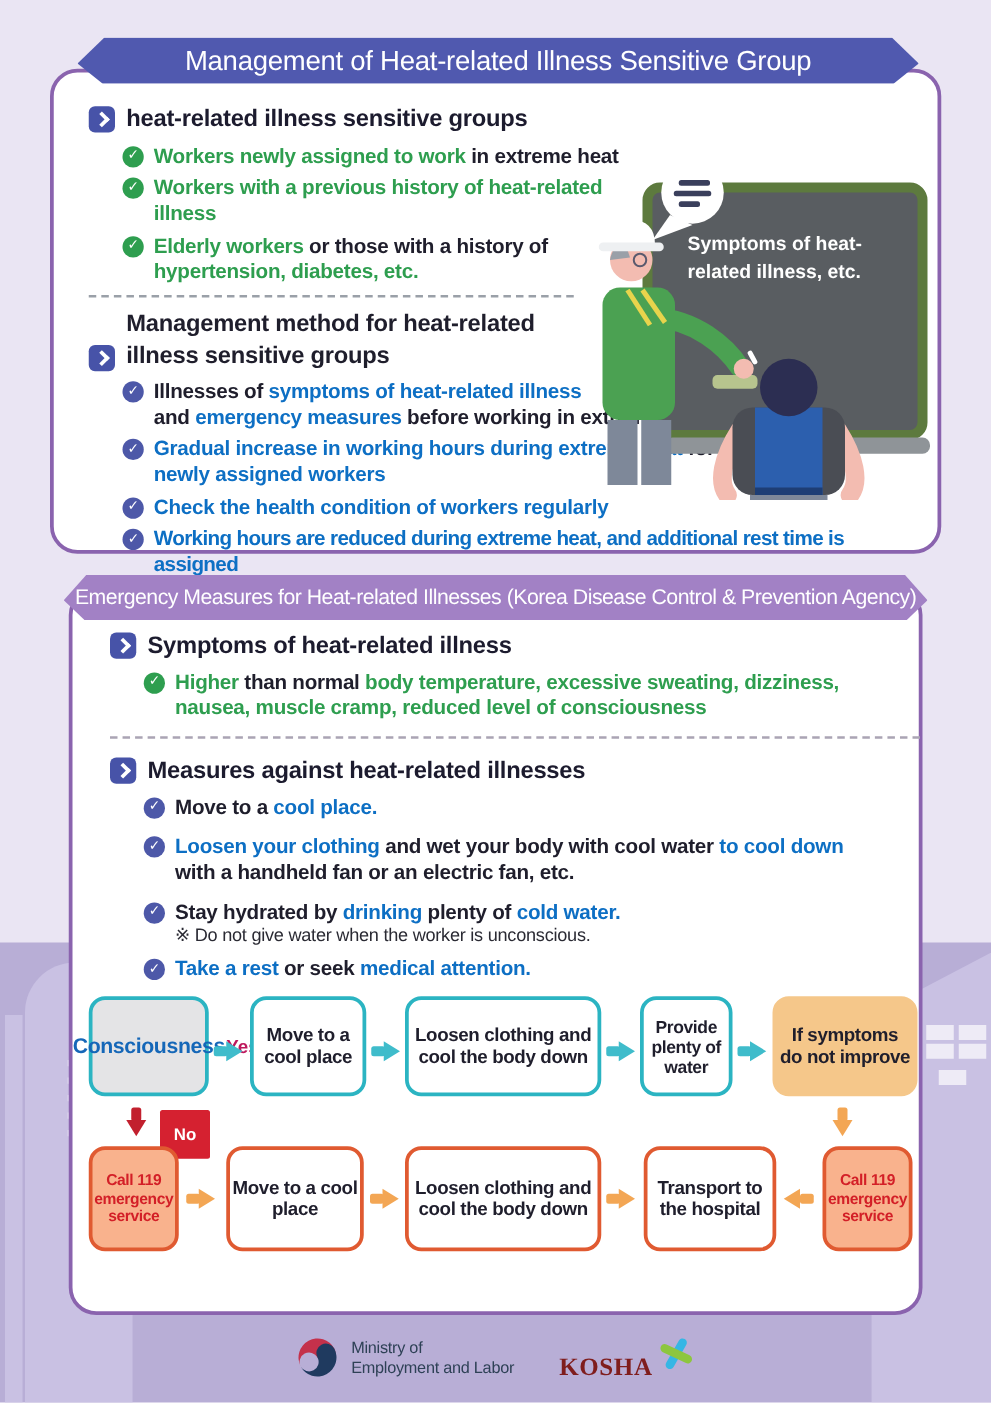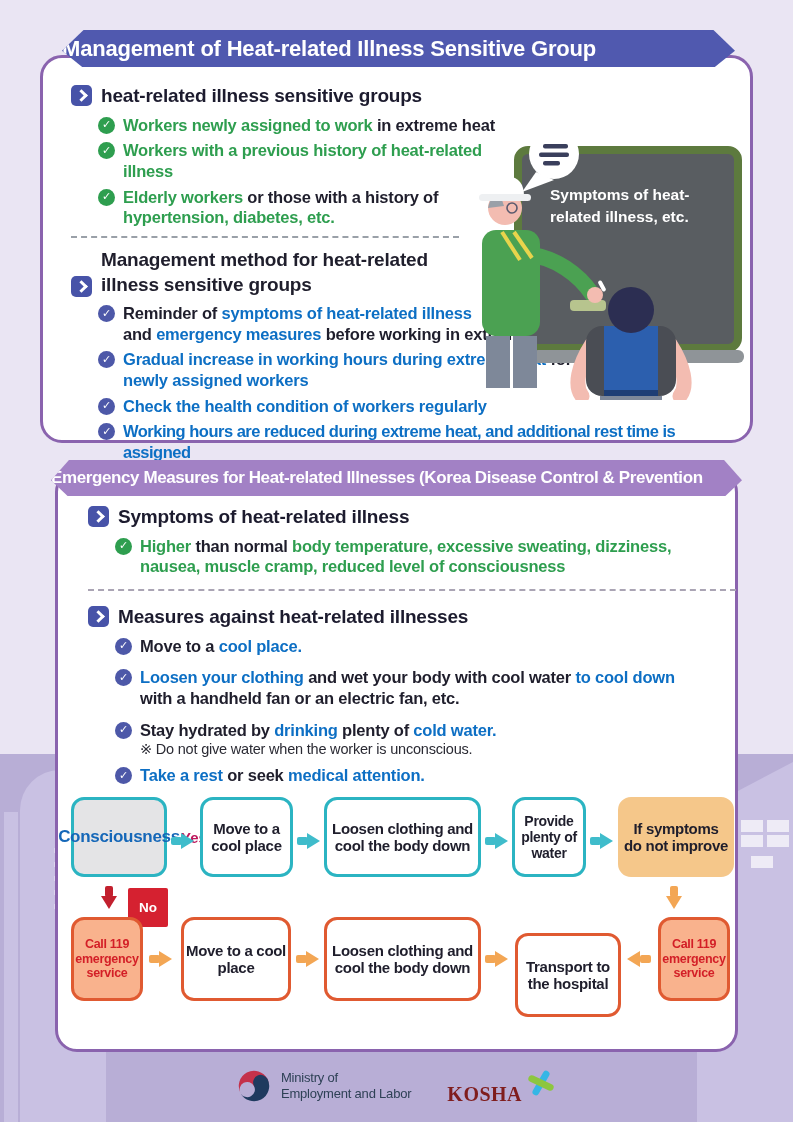--- a/index.html
+++ b/index.html
@@ -14,21 +14,21 @@
   .bldg{position:absolute;background:#c9c1e3;}
   .bldg-left{left:20px;bottom:0;width:86px;height:352px;border-radius:40px 40px 0 0;}
   .bldg-left2{left:4px;bottom:0;width:14px;height:310px;}
   .bldg-win{position:absolute;background:#ddd7ee;height:5px;left:34px;width:62px;}
   .bldg-right{right:0;bottom:0;width:96px;height:360px;clip-path:polygon(0 14%,100% 0,100% 100%,0 100%);}
   .grid-cell{position:absolute;background:#eeebf6;width:22px;height:12px;}
   
   .card{position:absolute;background:#fff;border:3px solid #8a63ae;border-radius:22px;}
   .card1{left:40px;top:55px;width:707px;height:382px;}
   .card2{left:55px;top:470px;width:677px;height:576px;}
-  .ribbon{position:absolute;color:#fff;font-weight:bold;}
+  .ribbon{position:absolute;color:#fff;font-weight:normal;text-align:center;}
   .ribbon-blue{
     left:19px;top:-28px;width:673px;height:37px;line-height:37px;background:#5059af;
     font-size:22px;letter-spacing:-0.2px;
     clip-path:polygon(3.2% 0,96.8% 0,100% 56%,97% 100%,3% 100%,0 56%);
   }
   .ribbon-purple{
     left:-7px;top:-13px;width:691px;height:36px;line-height:36px;background:#a281c5;
     font-size:17px;letter-spacing:-0.4px;
     clip-path:polygon(2.6% 0,97.4% 0,100% 56%,97.6% 100%,2.4% 100%,0 56%);
   }
@@ -138,21 +138,21 @@
     <div class="divider d1"></div>
 
     <div class="heading h-twoline">
       <span class="hicon"></span>
       <div><span class="c-d">Management method for heat-related</span><br><span class="c-d">illness sensitive groups</span></div>
     </div>
 
     <div class="m-bullets">
       <div class="bullet">
         <span class="chk chk-p">✓</span>
-        <div><span class="c-d">Reminder of </span><span class="c-b">symptoms of heat-related illness</span><br><span class="c-d">and </span><span class="c-b">emergency measures</span><span class="c-d"> before working in extreme heat</span></div>
+        <div><span class="c-d">Illnesses of </span><span class="c-b">symptoms of heat-related illness</span><br><span class="c-d">and </span><span class="c-b">emergency measures</span><span class="c-d"> before working in extreme heat</span></div>
       </div>
       <div class="bullet">
         <span class="chk chk-p">✓</span>
         <div><span class="c-b">Gradual increase in working hours during extreme heat</span><span class="c-d"> for</span><br><span class="c-b">newly assigned workers</span></div>
       </div>
       <div class="bullet">
         <span class="chk chk-p">✓</span>
         <div><span class="c-b">Check the health condition of workers regularly</span></div>
       </div>
       <div class="bullet" style="letter-spacing:-0.5px;">
@@ -291,21 +291,21 @@
       <div class="fbox row2 bx-or" style="left:110px;width:110px;">Move to a cool place</div>
       <div class="ar orange" style="left:225px;top:154px;">
           <span class="bar"></span>
           <span class="tri"></span>
         </div>
       <div class="fbox row2 bx-or" style="left:253px;width:157px;">Loosen clothing and cool the body down</div>
       <div class="ar orange" style="left:414px;top:154px;">
           <span class="bar"></span>
           <span class="tri"></span>
         </div>
-      <div class="fbox row2 bx-or" style="left:444px;width:106px;margin-top:16px;">Transport to the hospital</div>
+      <div class="fbox row2 bx-or" style="left:444px;width:106px;">Transport to the hospital</div>
       <div class="ar ar-l orange" style="left:556px;top:154px;">
           <span class="bar"></span>
           <span class="tri"></span>
         </div>
       <div class="fbox row2 bx-call" style="left:587px;width:72px;">Call 119 emergency service</div>
     </div>
   </div>
 </section>
 
 <div class="footer">

